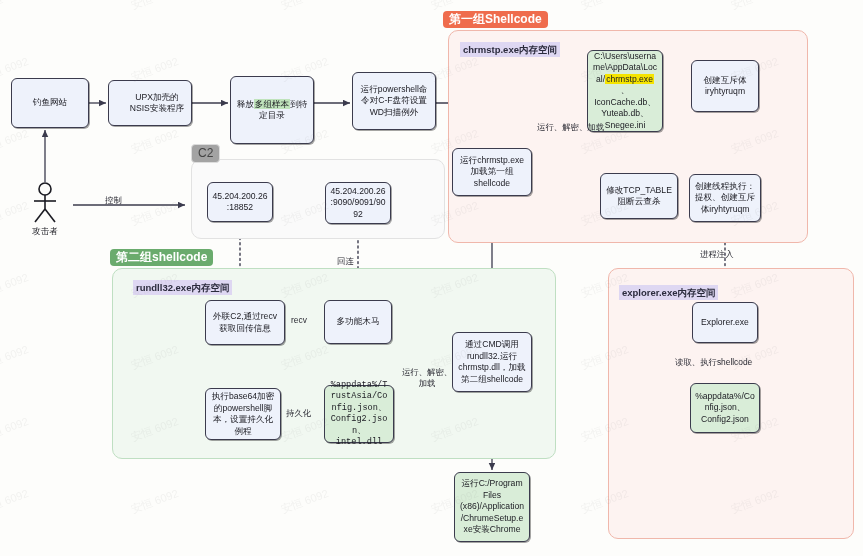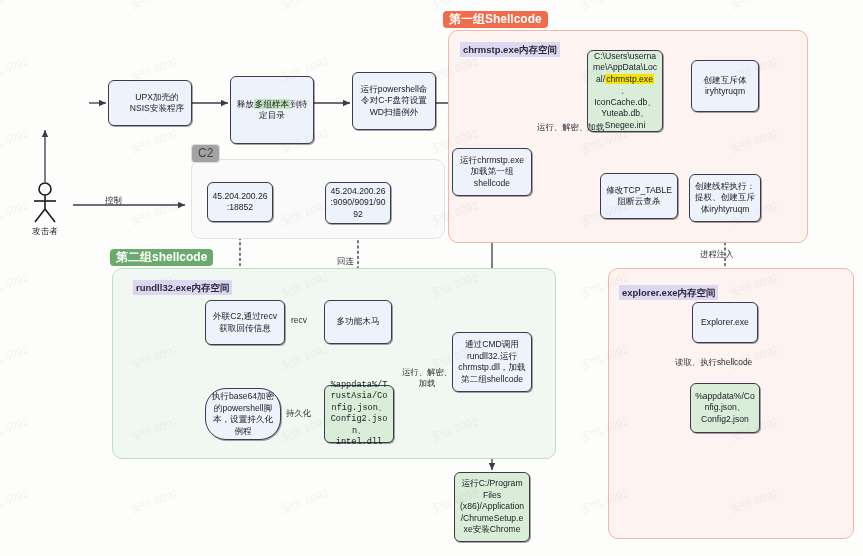--- a/index.html
+++ b/index.html
@@ -169,20 +169,21 @@
       <line x1="322" y1="414" x2="283" y2="414" marker-end="url(#arwd)"></line>
 
       <path d="M452,370 L420,370 L420,414 L397,414" marker-end="url(#arwd)"></path>
 
       <line x1="725" y1="343" x2="725" y2="382" marker-end="url(#arwd)"></line>
 
       <line x1="725" y1="434" x2="725" y2="476" marker-end="url(#arwd)"></line>
     </g>
   </svg>
 
+  <div class="node" style="left:11px;top:78px;width:78px;height:50px;">钓鱼网站</div>
 
   <div class="node" style="left:108px;top:80px;width:84px;height:46px;padding-left:18px;">UPX加壳的NSIS安装程序</div>
 
   <div class="node" style="left:230px;top:76px;width:84px;height:68px;">
     <span>
       <span>释放</span><span class="hl-g">多组样本</span><span>到特定目录</span>
     </span>
   </div>
 
   <div class="node" style="left:352px;top:72px;width:84px;height:58px;">运行powershell命令对C-F盘符设置WD扫描例外</div>
@@ -213,21 +214,21 @@
       <line x1="19" y1="27" x2="9" y2="40" stroke="#1b1b22" stroke-width="1.6"></line>
       <line x1="19" y1="27" x2="29" y2="40" stroke="#1b1b22" stroke-width="1.6"></line>
     </svg>
     <span class="lbl">攻击者</span>
   </div>
 
   <div class="node" style="left:205px;top:300px;width:80px;height:45px;">外联C2,通过recv获取回传信息</div>
 
   <div class="node" style="left:324px;top:300px;width:68px;height:44px;">多功能木马</div>
 
-  <div class="node" style="left:205px;top:388px;width:76px;height:52px;border-radius:21px;">执行base64加密的powershell脚本，设置持久化例程</div>
+  <div class="node" style="left:205px;top:388px;width:76px;height:52px;">执行base64加密的powershell脚本，设置持久化例程</div>
 
   <div class="node green" style="left:324px;top:385px;width:70px;height:58px;font-family:Liberation Mono, monospace;">%appdata%/TrustAsia/Config.json、Config2.json、intel.dll</div>
 
   <div class="node" style="left:452px;top:332px;width:80px;height:60px;">通过CMD调用rundll32.运行chrmstp.dll，加载第二组shellcode</div>
 
   <div class="node green" style="left:454px;top:472px;width:76px;height:70px;">运行C:/Program Files (x86)/Application/ChrumeSetup.exe安装Chrome</div>
 
   <div class="node" style="left:692px;top:302px;width:66px;height:41px;">Explorer.exe</div>
 
   <div class="node green" style="left:690px;top:383px;width:70px;height:50px;">%appdata%/Config.json、Config2.json</div>

